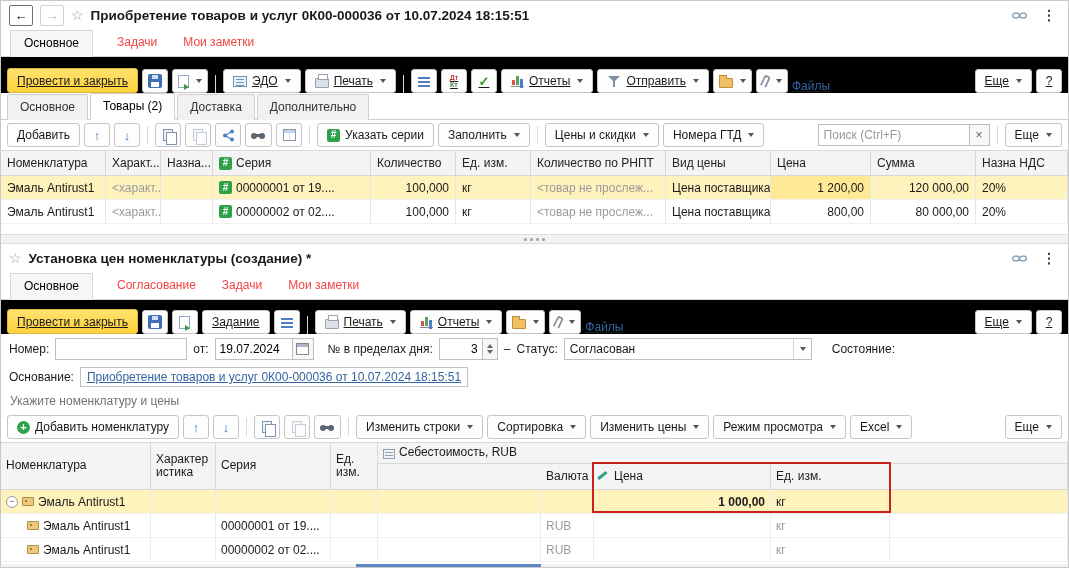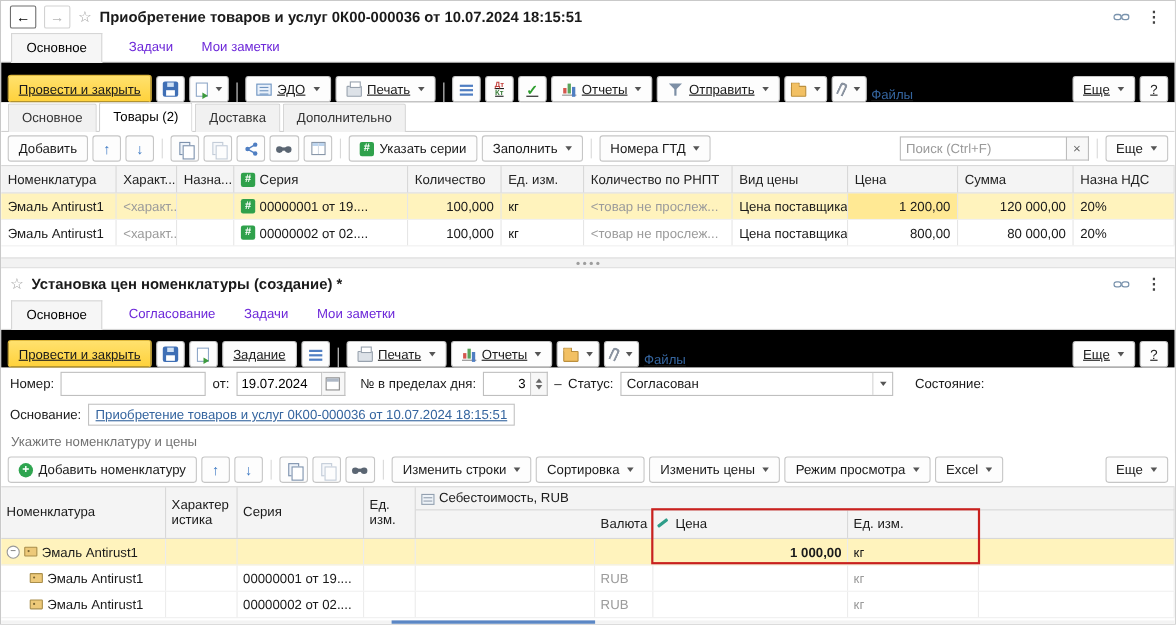--- a/index.html
+++ b/index.html
@@ -24,21 +24,21 @@
   .navbtn.disabled { border-color:#d2d2d2; color:#b5b5b5; }
   .star { color:#9a9a9a; font-size:14px; cursor:pointer; }
   .win-title { font-size:13.5px; font-weight:bold; white-space:nowrap; overflow:hidden; }
   .hdr-spacer { flex:1; }
   .hdr-ic { background:none; border:none; padding:2px 4px; cursor:pointer; display:flex; align-items:center;}
   .kebab { font-size:14px; color:#444; font-weight:bold; }
 
   
   .nav-tabs { height:28px; display:flex; align-items:flex-end; gap:22px; padding:0 9px;
     border-bottom:1px solid #d6d6d6; background:#fff; }
-  .nav-tab { color:#6d28d9; padding:5px 2px 7px; cursor:pointer; white-space:nowrap; }
+  .nav-tab { color:#ef4444; padding:5px 2px 7px; cursor:pointer; white-space:nowrap; }
   .nav-tab.active { color:#000; background:#f6f6f6; border:1px solid #d6d6d6; border-bottom:1px solid #f6f6f6;
     padding:5px 13px 6px; margin-bottom:-1px; }
 
   
   .cmdbar { height:36px; display:flex; align-items:flex-end; gap:4px; padding:0 6px; background:#000000;text-decoration:underline; }
   .btn { display:inline-flex; align-items:center; gap:5px; height:24px; padding:0 9px;
     border:1px solid #c6c6c6; border-radius:3px; background:#fdfdfd; font:12px "Liberation Sans",sans-serif;
     cursor:pointer; white-space:nowrap; color:#1a1a1a; }
   .btn-primary { background:linear-gradient(#ffe16e,#ffd23c); border-color:#dfb93e; height:25px; }
   .icon-only { padding:0 5px; justify-content:center; min-width:26px; }
@@ -311,20 +311,24 @@
       <button class="btn">
           <span class="ic-hash">#</span>
           <span>Указать серии</span>
         </button>
       <button class="btn">
           <span>Заполнить</span>
           <span class="caret"></span>
         </button>
       <span class="vsep"></span>
       <button class="btn">
+          <span>Цены и скидки</span>
+          <span class="caret"></span>
+        </button>
+      <button class="btn">
           <span>Номера ГТД</span>
           <span class="caret"></span>
         </button>
       <span class="spacer"></span>
       <span class="search-wrap">
         <input class="search-input" placeholder="Поиск (Ctrl+F)" style="">
         <button class="clear-btn">×</button>
       </span>
       <span class="vsep"></span>
       <button class="btn">

